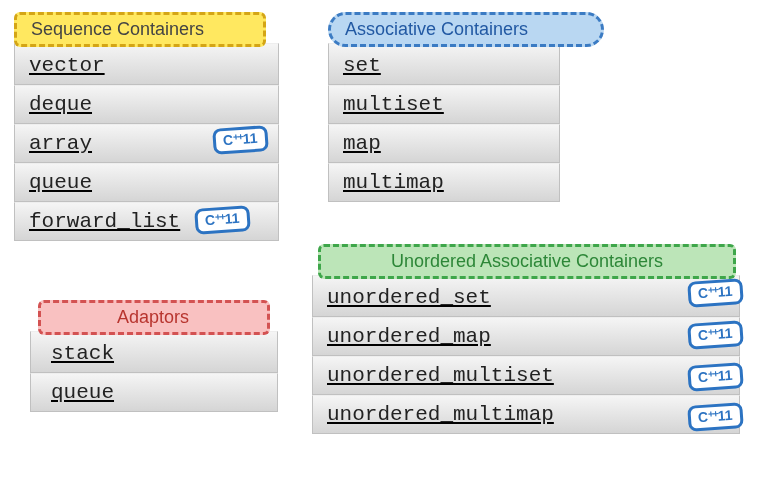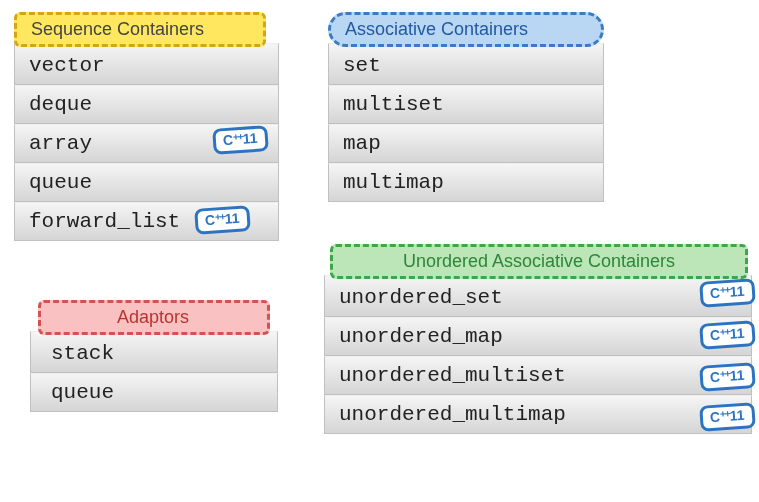--- a/index.html
+++ b/index.html
@@ -40,20 +40,21 @@
       color: #b8352f;
       padding-left: 12px;
     }
     .header-green {
       background: #bce5b8;
       border-color: #3ea64a;
       color: #2d8738;
     }
     .item-list {
       margin-top: -4px;
+      text-decoration: underline;
     }
     .item {
       background: linear-gradient(to bottom, #f5f5f5 0%, #e8e8e8 40%, #d5d5d5 100%);
       border: 1px solid #c0c0c0;
       border-top: 1px solid #eee;
       padding: 7px 14px;
       font-family: "Courier New", Courier, monospace;
       font-size: 21px;
       color: #222;
       position: relative;
@@ -81,27 +82,27 @@
       vertical-align: top;
       letter-spacing: -1px;
     }
     
     #sequence { top: 12px; left: 14px; width: 262px; }
     #sequence .header { min-width: 252px; text-align: left; }
     #sequence .item-list .item { width: 265px; }
 
     #associative { top: 12px; left: 328px; width: 280px; }
     #associative .header { min-width: 276px; text-align: left; border-radius: 18px; }
-    #associative .item-list .item { width: 276px; }
+    #associative .item-list .item { width: 232px; }
 
     #adaptors { top: 300px; left: 30px; width: 248px; }
     #adaptors .header { min-width: 232px; margin-left: 8px; }
     #adaptors .item-list .item { width: 248px; padding-left: 20px; }
 
-    #unordered { top: 244px; left: 324px; width: 428px; border-radius: 17px; }
+    #unordered { top: 244px; left: 312px; width: 428px; border-radius: 17px; }
     #unordered .header { min-width: 418px; margin-left: 6px; }
     #unordered .item-list .item { width: 428px; }
 
     
     #sequence .item .badge { top: 2px; right: 10px; }
     #sequence .item:nth-child(5) .badge { top: 4px; right: 28px; }
     #unordered .item .badge { top: 4px; right: -4px; }
     #unordered .item:nth-child(3) .badge { top: 7px; }
     #unordered .item:nth-child(4) .badge { top: 8px; }
   </style>

